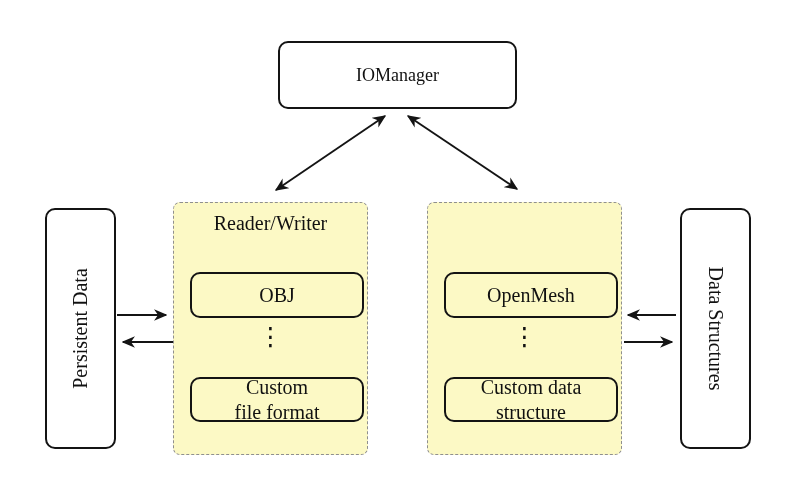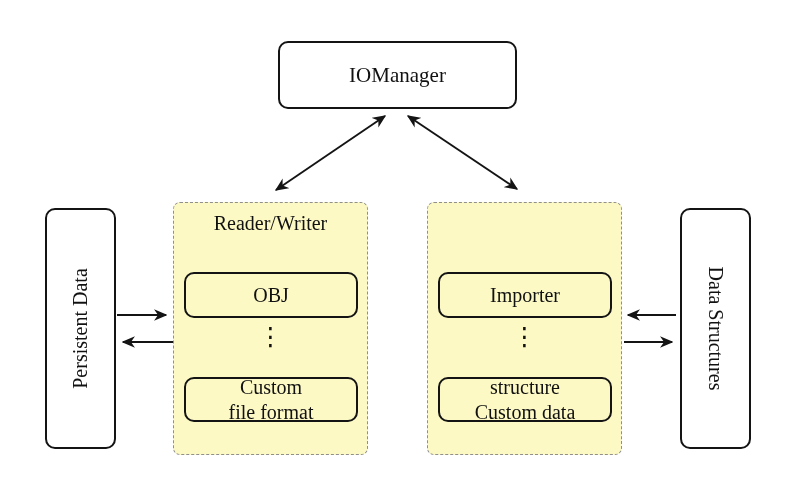--- a/index.html
+++ b/index.html
@@ -24,21 +24,21 @@
     position: absolute;
     border: 2.6px solid var(--box-border);
     border-radius: 10px;
     background: var(--background);
     display: flex;
     align-items: center;
     justify-content: center;
   }
   #iomanager {
     left: 278px; top: 41px; width: 239px; height: 68px;
-    font-size: 21px;
+    font-size: 18px;
   }
   .side-node {
     width: 71px; height: 241px; top: 208px;
   }
   #persistent-data { left: 45px; }
   #data-structures { left: 680px; }
   .vlabel {
     white-space: nowrap;
     font-size: 20px;
   }
@@ -56,21 +56,21 @@
   #group-reader-writer { left: 173px; }
   #group-importer-exporter { left: 427px; }
   .group-title {
     position: absolute;
     top: 9px; left: 0; width: 100%;
     text-align: center;
     font-size: 20px;
   }
   .item-box {
     position: absolute;
-    left: 10px;
+    left: 16px;
     width: 174px;
     border: 2.6px solid var(--box-border);
     border-radius: 10px;
     background: var(--group-fill);
     display: flex;
     flex-direction: column;
     align-items: center;
     justify-content: center;
     font-size: 20px;
     line-height: 1.22;
@@ -127,22 +127,22 @@
     </div>
     <div class="dots">⋮</div>
     <div class="item-box bottom">
       <span>Custom</span>
       <span>file format</span>
     </div>
   </div>
 
   <div id="group-importer-exporter" class="group">
     <div class="item-box top">
-      <span>Importer</span>
+      <span>OpenMesh</span>
     </div>
     <div class="dots">⋮</div>
     <div class="item-box bottom">
+      <span>Custom data</span>
       <span>structure</span>
-      <span>Custom data</span>
     </div>
   </div>
 
 </div>
 
 </body></html>

